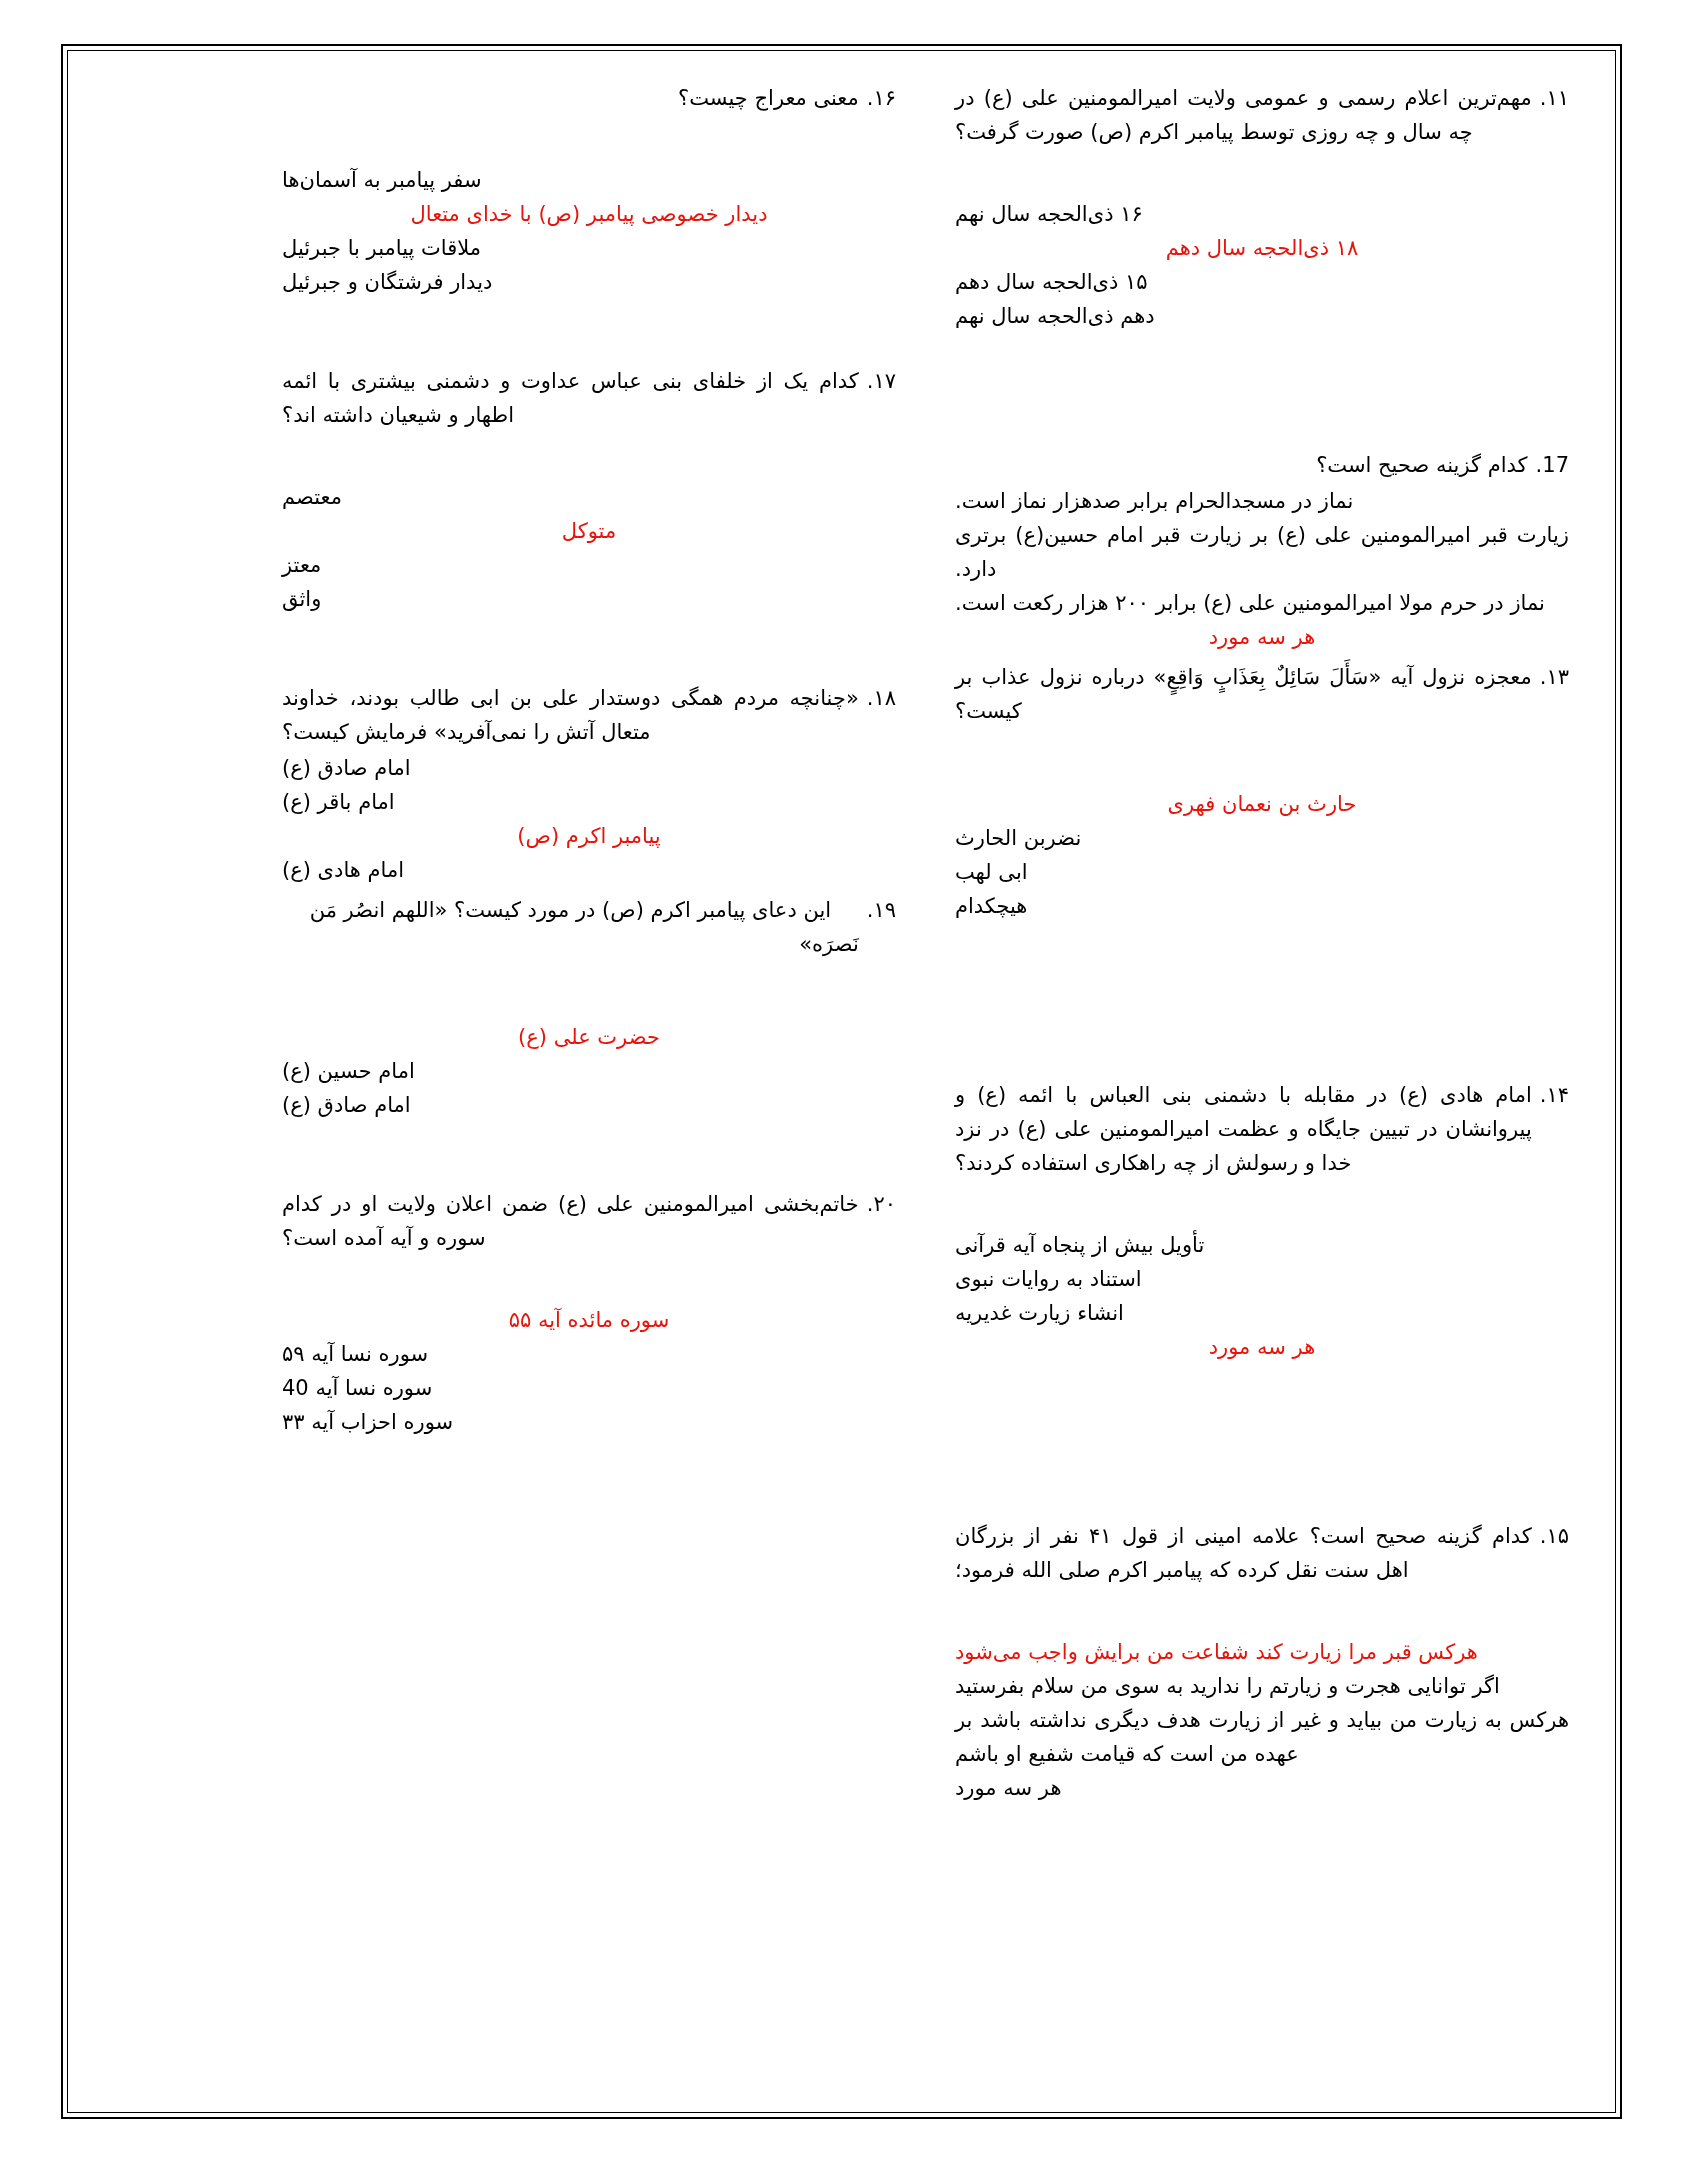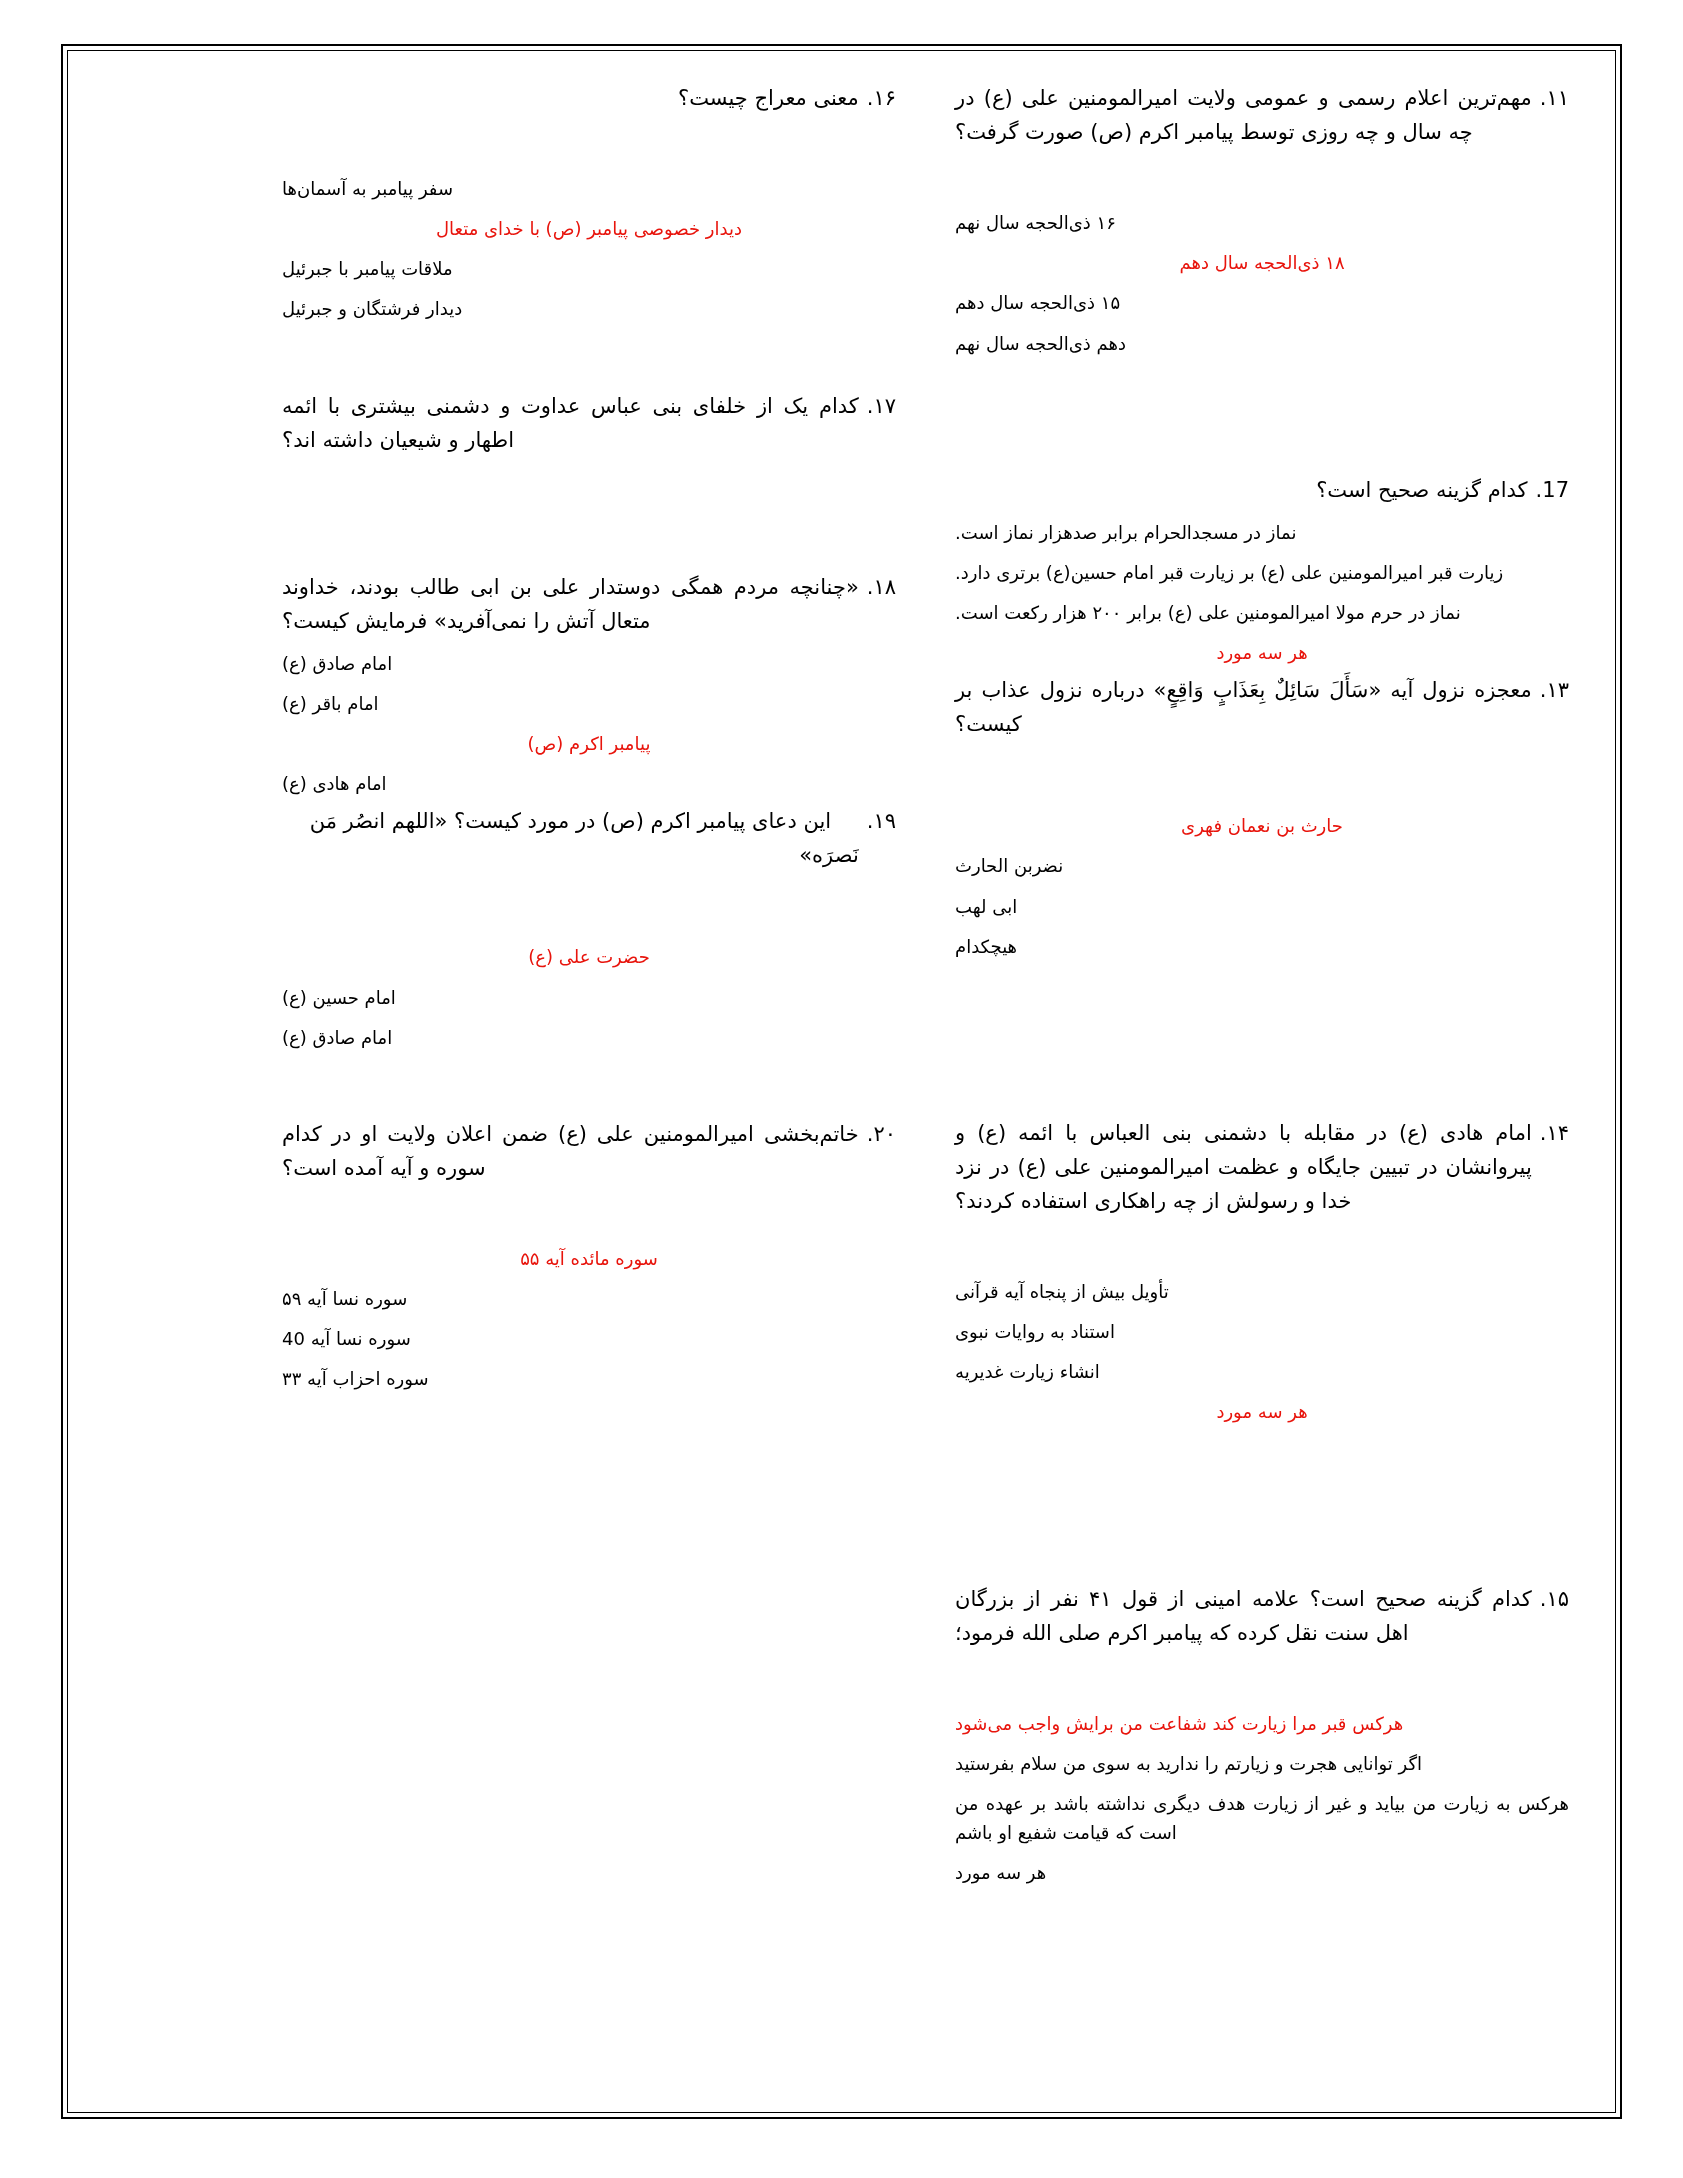--- a/index.html
+++ b/index.html
@@ -93,25 +93,24 @@
 
   
   .options {
     list-style: none;
     margin: 0;
     padding: 0;
     direction: rtl;
   }
   .options.gap-sm { margin-top: 2px; }
   .opt {
-    font-size: 18px;
+    font-size: 21px;
     line-height: 1.62;
     text-align: left;
     direction: rtl;
-    margin-top: 11px;
   }
   .opt.wrap {
     text-align: justify;
     text-align-last: left;
   }
   .opt.correct { color: #e8140c; text-align: center; }
   .sp-48 { height: 48px; }
   .sp-60 { height: 59px; }
   .sp-110 { height: 109px; }
   .sp-150 { height: 149px; }
@@ -221,20 +220,26 @@
       </div>
 
       <div class="sp-60"></div>
 
       <div class="q-block">
         <div class="q-stem">
           <span class="q-num">۱۷.</span>
           <span class="q-text">کدام یک از خلفای بنی عباس عداوت و دشمنی بیشتری با ائمه اطهار و شیعیان داشته اند؟</span>
         </div>
         <div class="sp-48"></div>
+        <ul class="options">
+          <li class="opt">معتصم</li>
+          <li class="opt correct">متوکل</li>
+          <li class="opt">معتز</li>
+          <li class="opt">واثق</li>
+        </ul>
       </div>
 
       <div class="sp-60"></div>
 
       <div class="q-block">
         <div class="q-stem">
           <span class="q-num">۱۸.</span>
           <span class="q-text">«چنانچه مردم همگی دوستدار علی بن ابی طالب بودند، خداوند متعال آتش را نمی‌آفرید» فرمایش کیست؟</span>
         </div>
         <ul class="options gap-sm">

